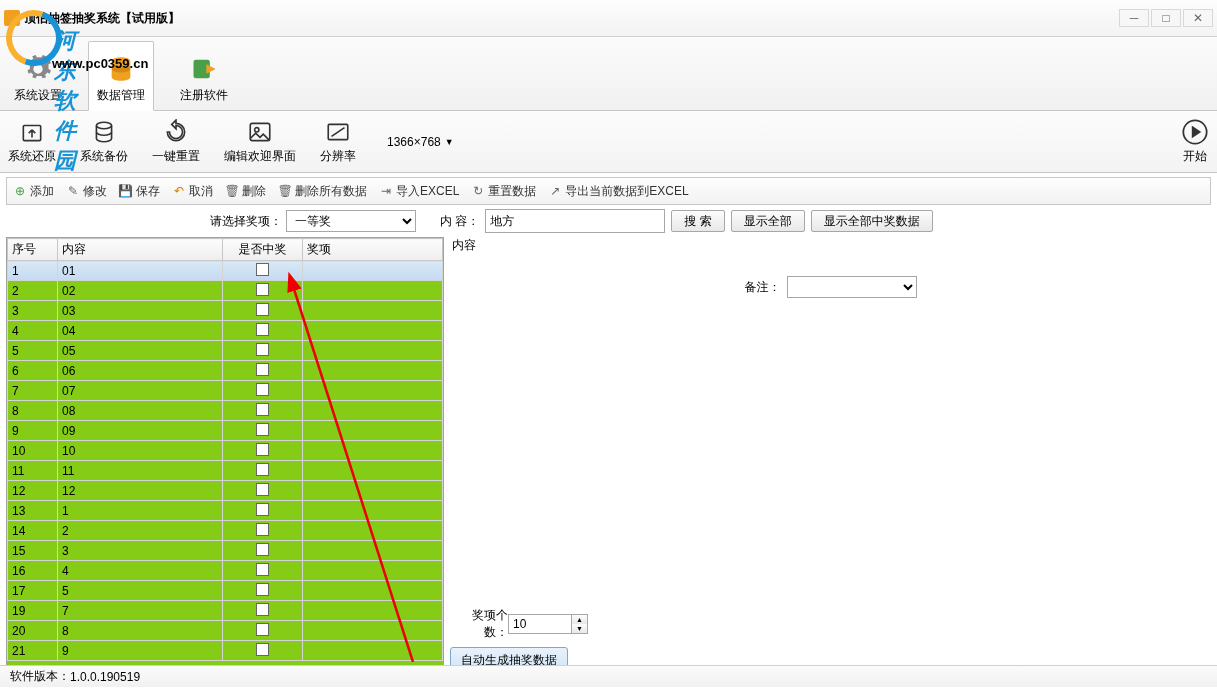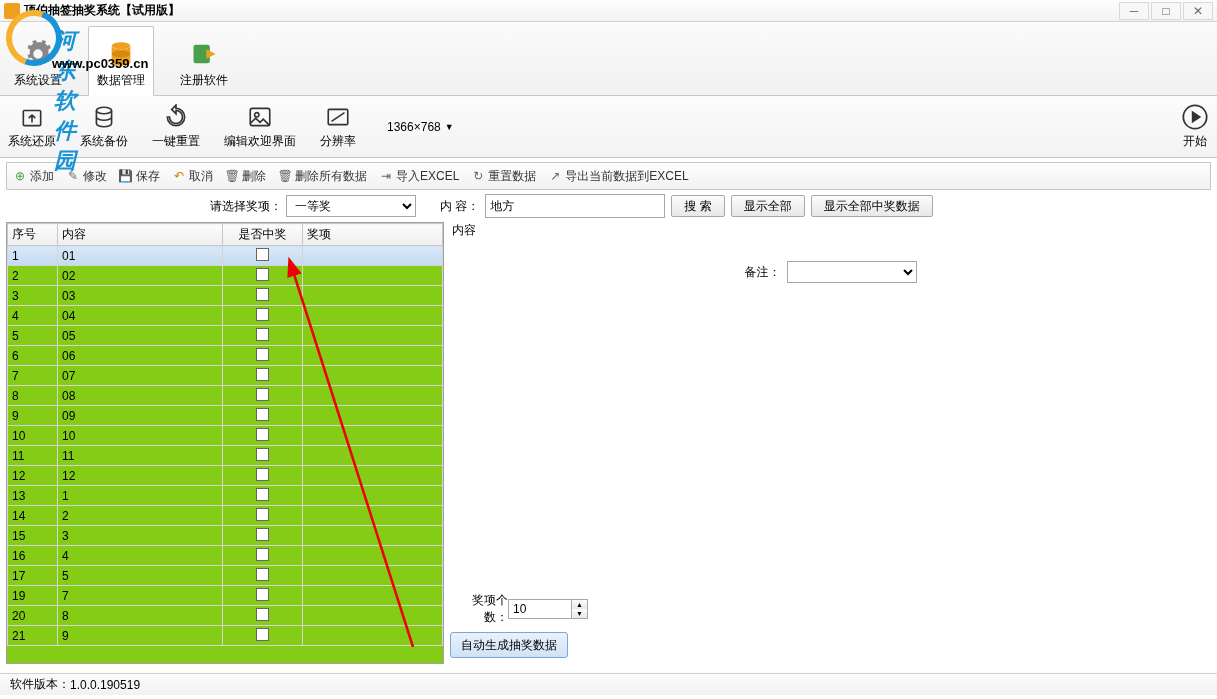--- a/index.html
+++ b/index.html
@@ -1,18 +1,18 @@
 <!DOCTYPE html>
 <html><head>
 <meta charset="utf-8">
 <style>
 * { margin: 0; padding: 0; box-sizing: border-box; font-family: "Microsoft YaHei", Arial, sans-serif; font-size: 12px; }
 body { background: #fff; width: 1217px; height: 699px; position: relative; overflow: hidden; }
 
-.titlebar { height: 22px; background: linear-gradient(#fdfdfd,#f3f3f3); border-bottom: 1px solid #d0d0d0; display: flex; align-items: center; padding: 0 4px; }
+.titlebar { height: 37px; background: linear-gradient(#fdfdfd,#f3f3f3); border-bottom: 1px solid #d0d0d0; display: flex; align-items: center; padding: 0 4px; }
 .titlebar .app-icon { width: 16px; height: 16px; background: #f0a020; border-radius: 2px; margin-right: 4px; }
 .titlebar .title { font-weight: bold; flex: 1; }
 .titlebar .win-btns { display: flex; gap: 2px; }
 .titlebar .win-btn { width: 30px; height: 18px; border: 1px solid #d8d8d8; background: #f7f7f7; display: flex; align-items: center; justify-content: center; color: #666; }
 
 .watermark { position: absolute; top: 8px; left: 0; z-index: 100; pointer-events: none; }
 .watermark .logo-shape { width: 56px; height: 56px; border: 6px solid #1793d6; border-radius: 50%; border-left-color: #f7b12e; border-top-color: #f7b12e; transform: rotate(-25deg); position: absolute; left: 6px; top: 2px; }
 .watermark .text1 { position: absolute; left: 54px; top: 18px; font-size: 22px; font-weight: bold; color: #1793d6; font-style: italic; }
 .watermark .text2 { position: absolute; left: 52px; top: 48px; font-size: 13px; color: #000000; font-weight: bold; }
 
@@ -61,21 +61,21 @@
 .remark-row { display: flex; align-items: center; gap: 6px; justify-content: center; margin-top: 18px; }
 .form-bottom { margin-top: auto; padding-bottom: 6px; }
 .form-row { display: flex; align-items: center; gap: 0; margin-bottom: 6px; }
 .form-row label { width: 58px; text-align: right; }
 .spinner { display: flex; }
 .spinner input { width: 64px; height: 20px; border: 1px solid #a7a7a7; padding: 0 4px; }
 .spinner .spin-btns { display: flex; flex-direction: column; width: 16px; border: 1px solid #a7a7a7; border-left: none; }
 .spinner .spin-btns button { flex: 1; font-size: 7px; line-height: 7px; border: none; background: linear-gradient(#fcfcfc,#e8e8e8); }
 .auto-btn { height: 26px; border: 1px solid #7aa7d6; background: linear-gradient(#e9f2fb,#cfe3f6); padding: 0 10px; border-radius: 3px; }
 
-.statusbar { position: absolute; bottom: 4px; left: 0; right: 0; height: 22px; border-top: 1px solid #d0d0d0; background: linear-gradient(#fbfbfb,#f1f1f1); padding: 2px 10px; display: flex; align-items: center; }
+.statusbar { position: absolute; bottom: 12px; left: 0; right: 0; height: 22px; border-top: 1px solid #d0d0d0; background: linear-gradient(#fbfbfb,#f1f1f1); padding: 2px 10px; display: flex; align-items: center; }
 
 ::-webkit-scrollbar { width: 16px; }
 ::-webkit-scrollbar-track { background: #f0f0f0; border-left: 1px solid #d0d0d0; }
 ::-webkit-scrollbar-thumb { background: #c8c8c8; border: 1px solid #a8a8a8; }
 ::-webkit-scrollbar-button { height: 16px; background: #e8e8e8; border: 1px solid #c0c0c0; }
 </style>
 </head>
 <body>
 
 <div class="titlebar">

